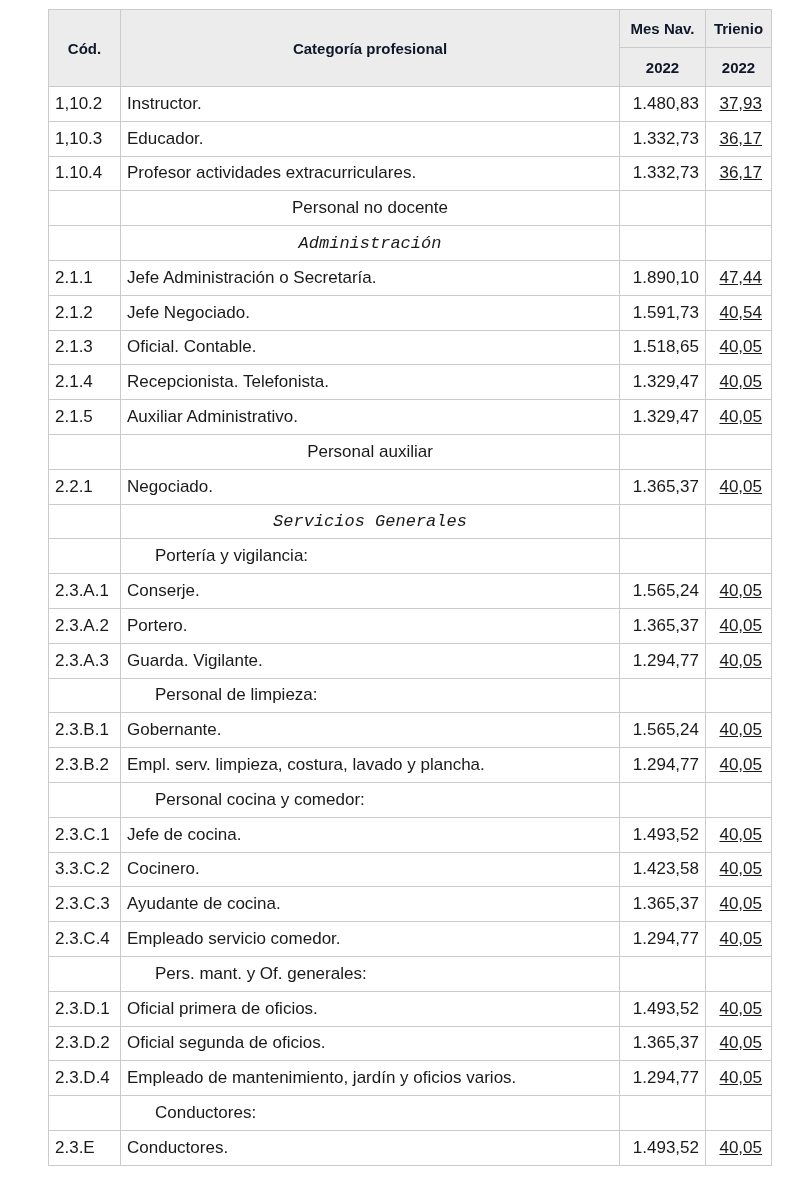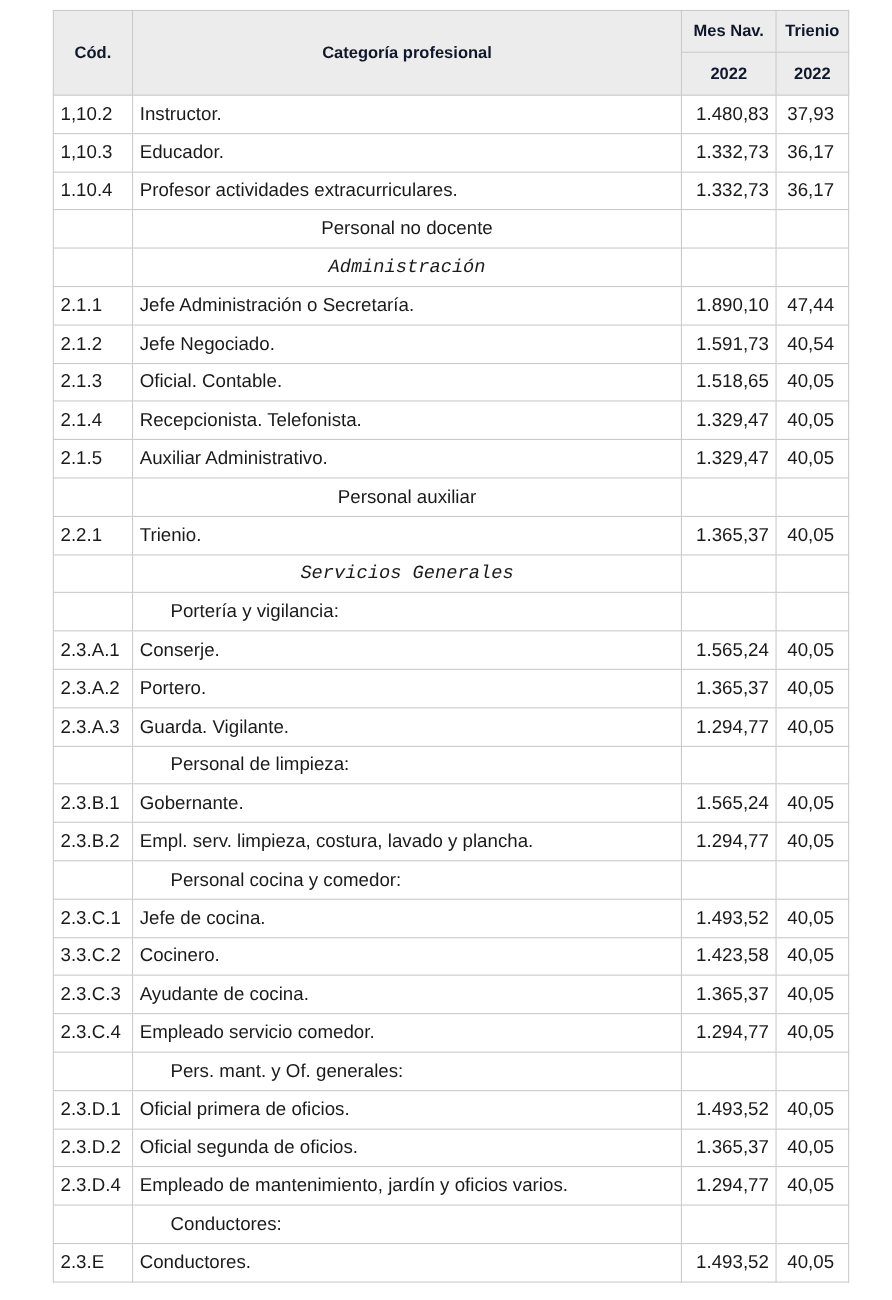--- a/index.html
+++ b/index.html
@@ -10,21 +10,21 @@
   col.c-cod { width: 72px; }
   col.c-cat { width: 499px; }
   col.c-mes { width: 86px; }
   col.c-tri { width: 66px; }
   th, td { border: 1px solid #cbcbcb; padding: 0 6px; white-space: nowrap; }
   th { background: #ececec; font-weight: bold; font-size: 15px; color: #0f172a; }
   tr.h1 th { height: 37px; }
   tr.h2 th { height: 38px; }
   tbody td { height: 33.8px; }
   td.num { text-align: right; padding-right: 6px; margin-top: 39px; }
-  td.tri { text-align: center; padding-right: 9px; }
+  td.tri { text-align: right; padding-right: 9px; text-decoration: underline; }
   td.section { text-align: center; font-weight: normal; }
   td.subsection { text-align: center; font-style: italic; font-family: Liberation Mono, monospace; }
   td.group { padding-left: 34px; }
 </style>
 </head>
 <body>
 
 <table>
   <colgroup>
     <col class="c-cod">
@@ -106,21 +106,21 @@
         <td class="tri">40,05</td>
       </tr>
       <tr>
         <td></td>
         <td class="section">Personal auxiliar</td>
         <td></td>
         <td></td>
       </tr>
       <tr>
         <td>2.2.1</td>
-        <td>Trienio.</td>
+        <td>Negociado.</td>
         <td class="num">1.365,37</td>
         <td class="tri">40,05</td>
       </tr>
       <tr>
         <td></td>
         <td class="subsection">Servicios Generales</td>
         <td></td>
         <td></td>
       </tr>
       <tr>

